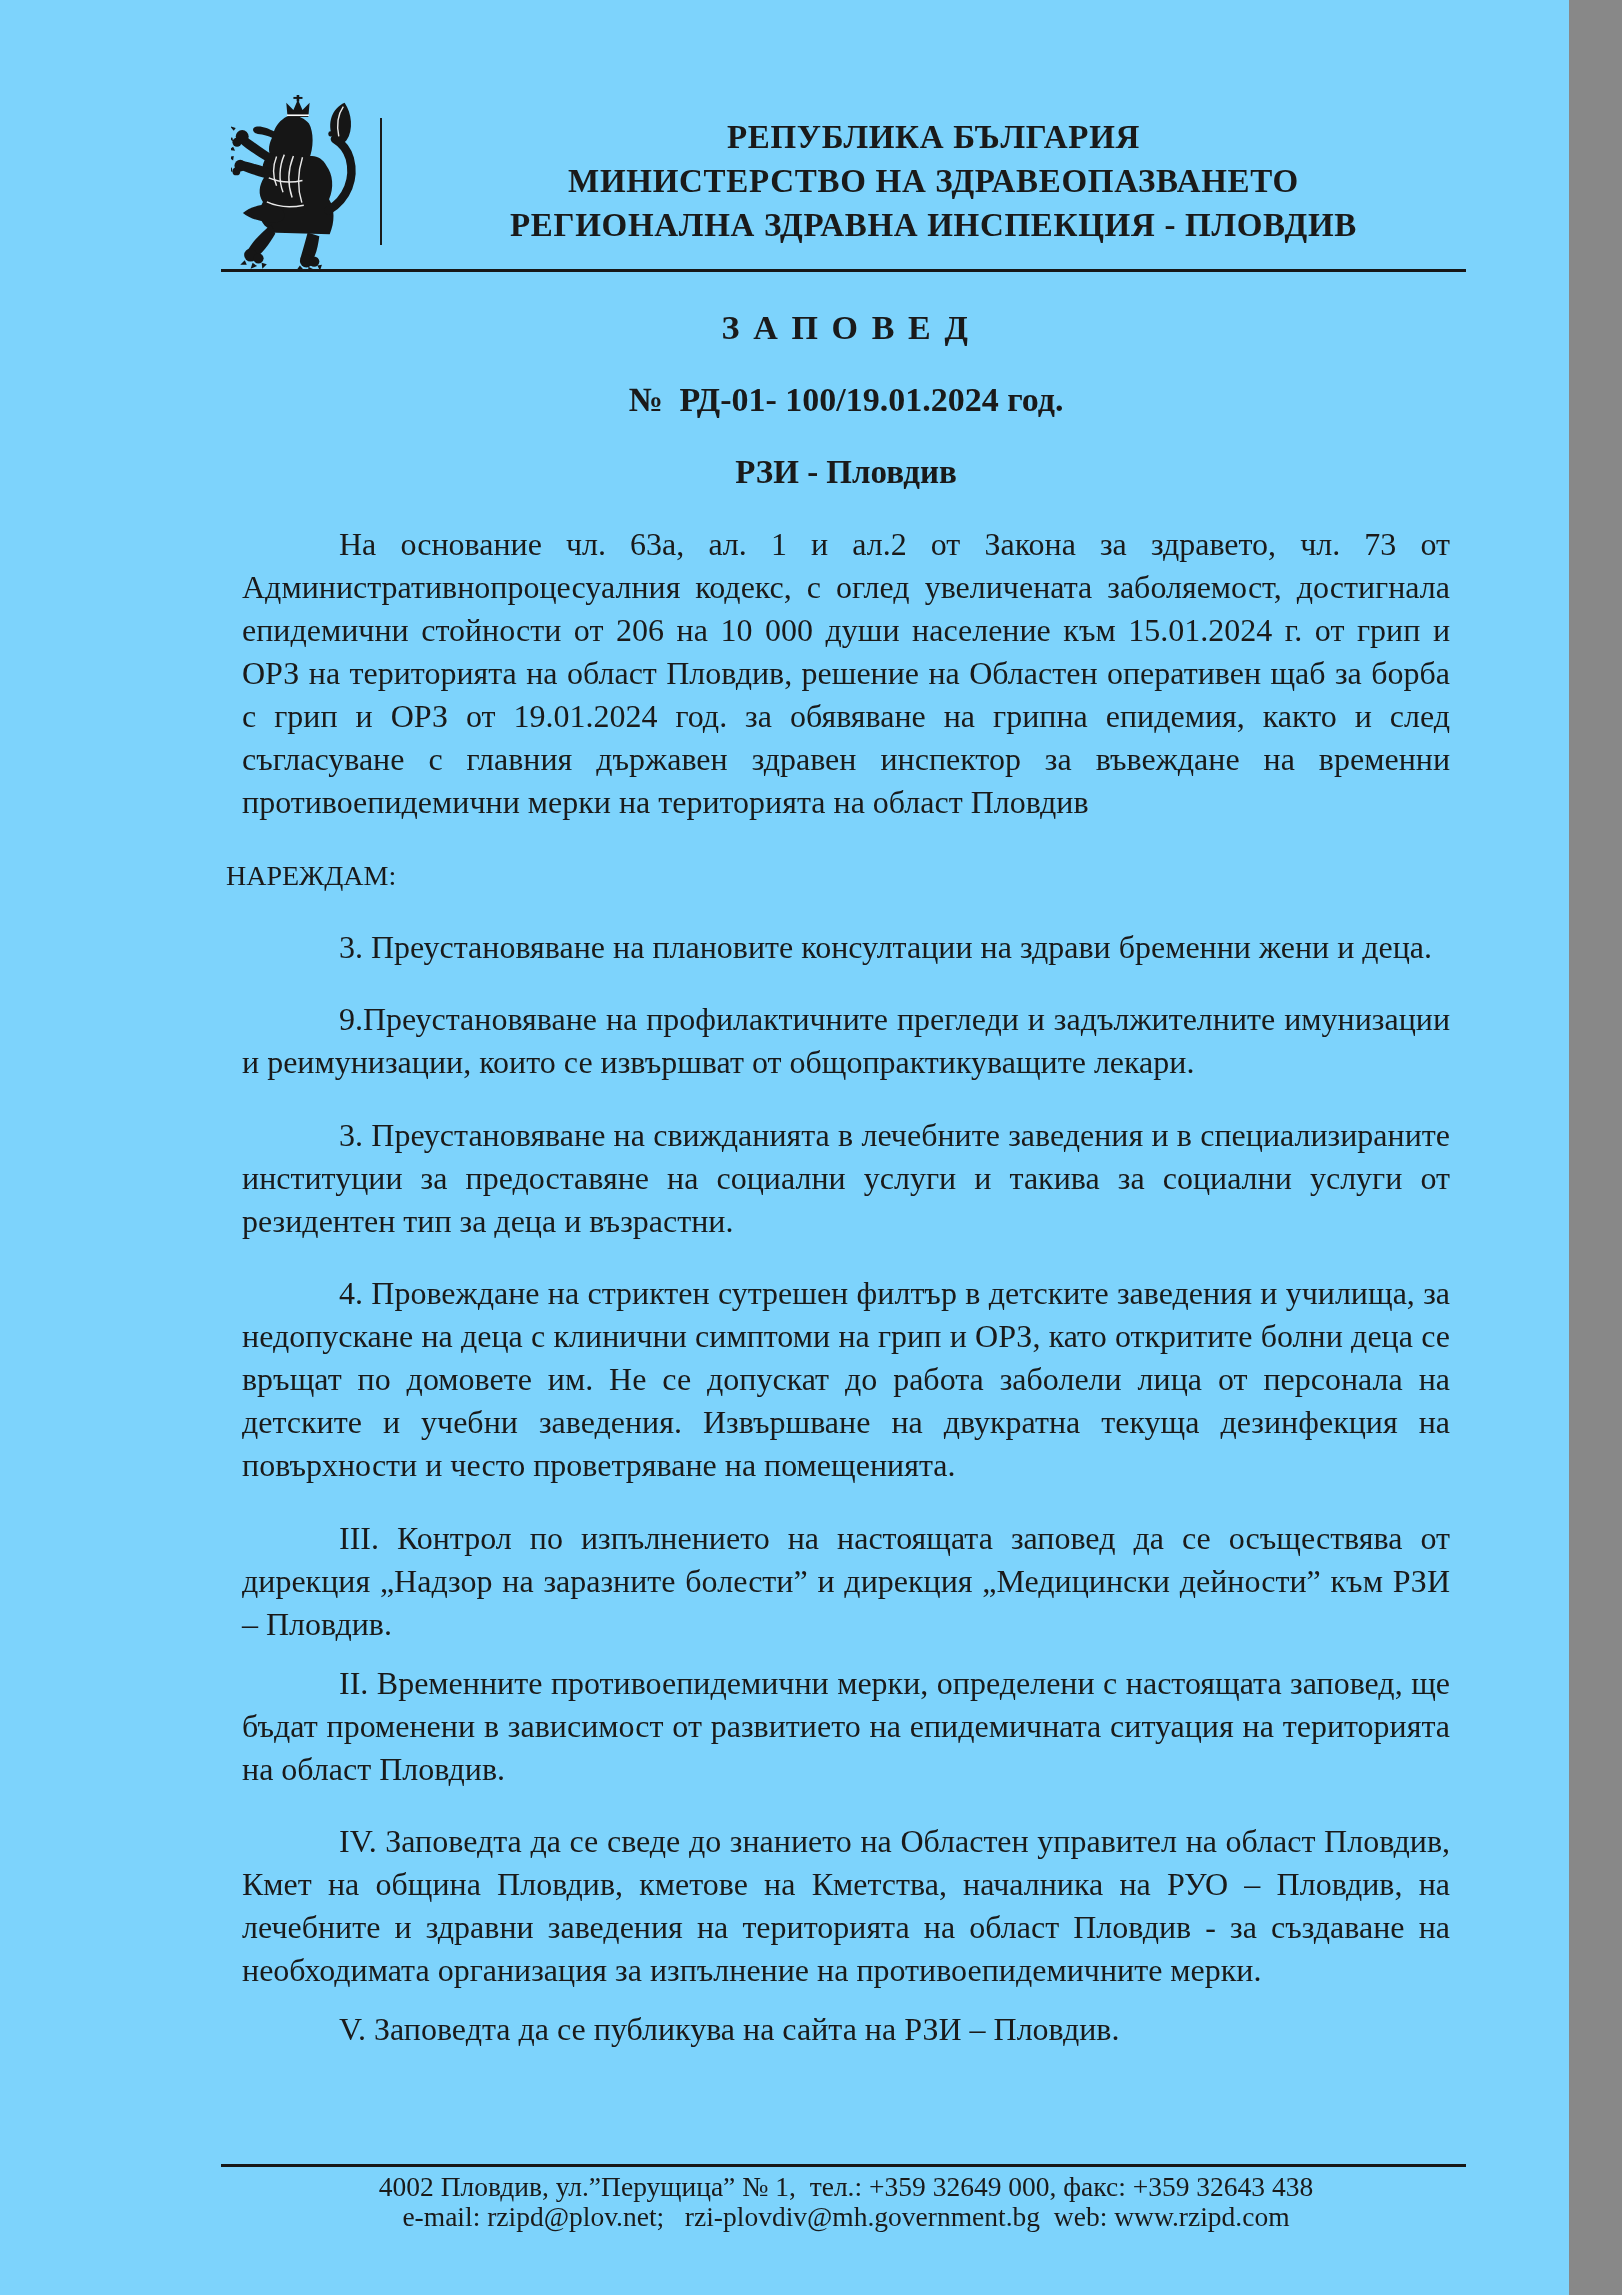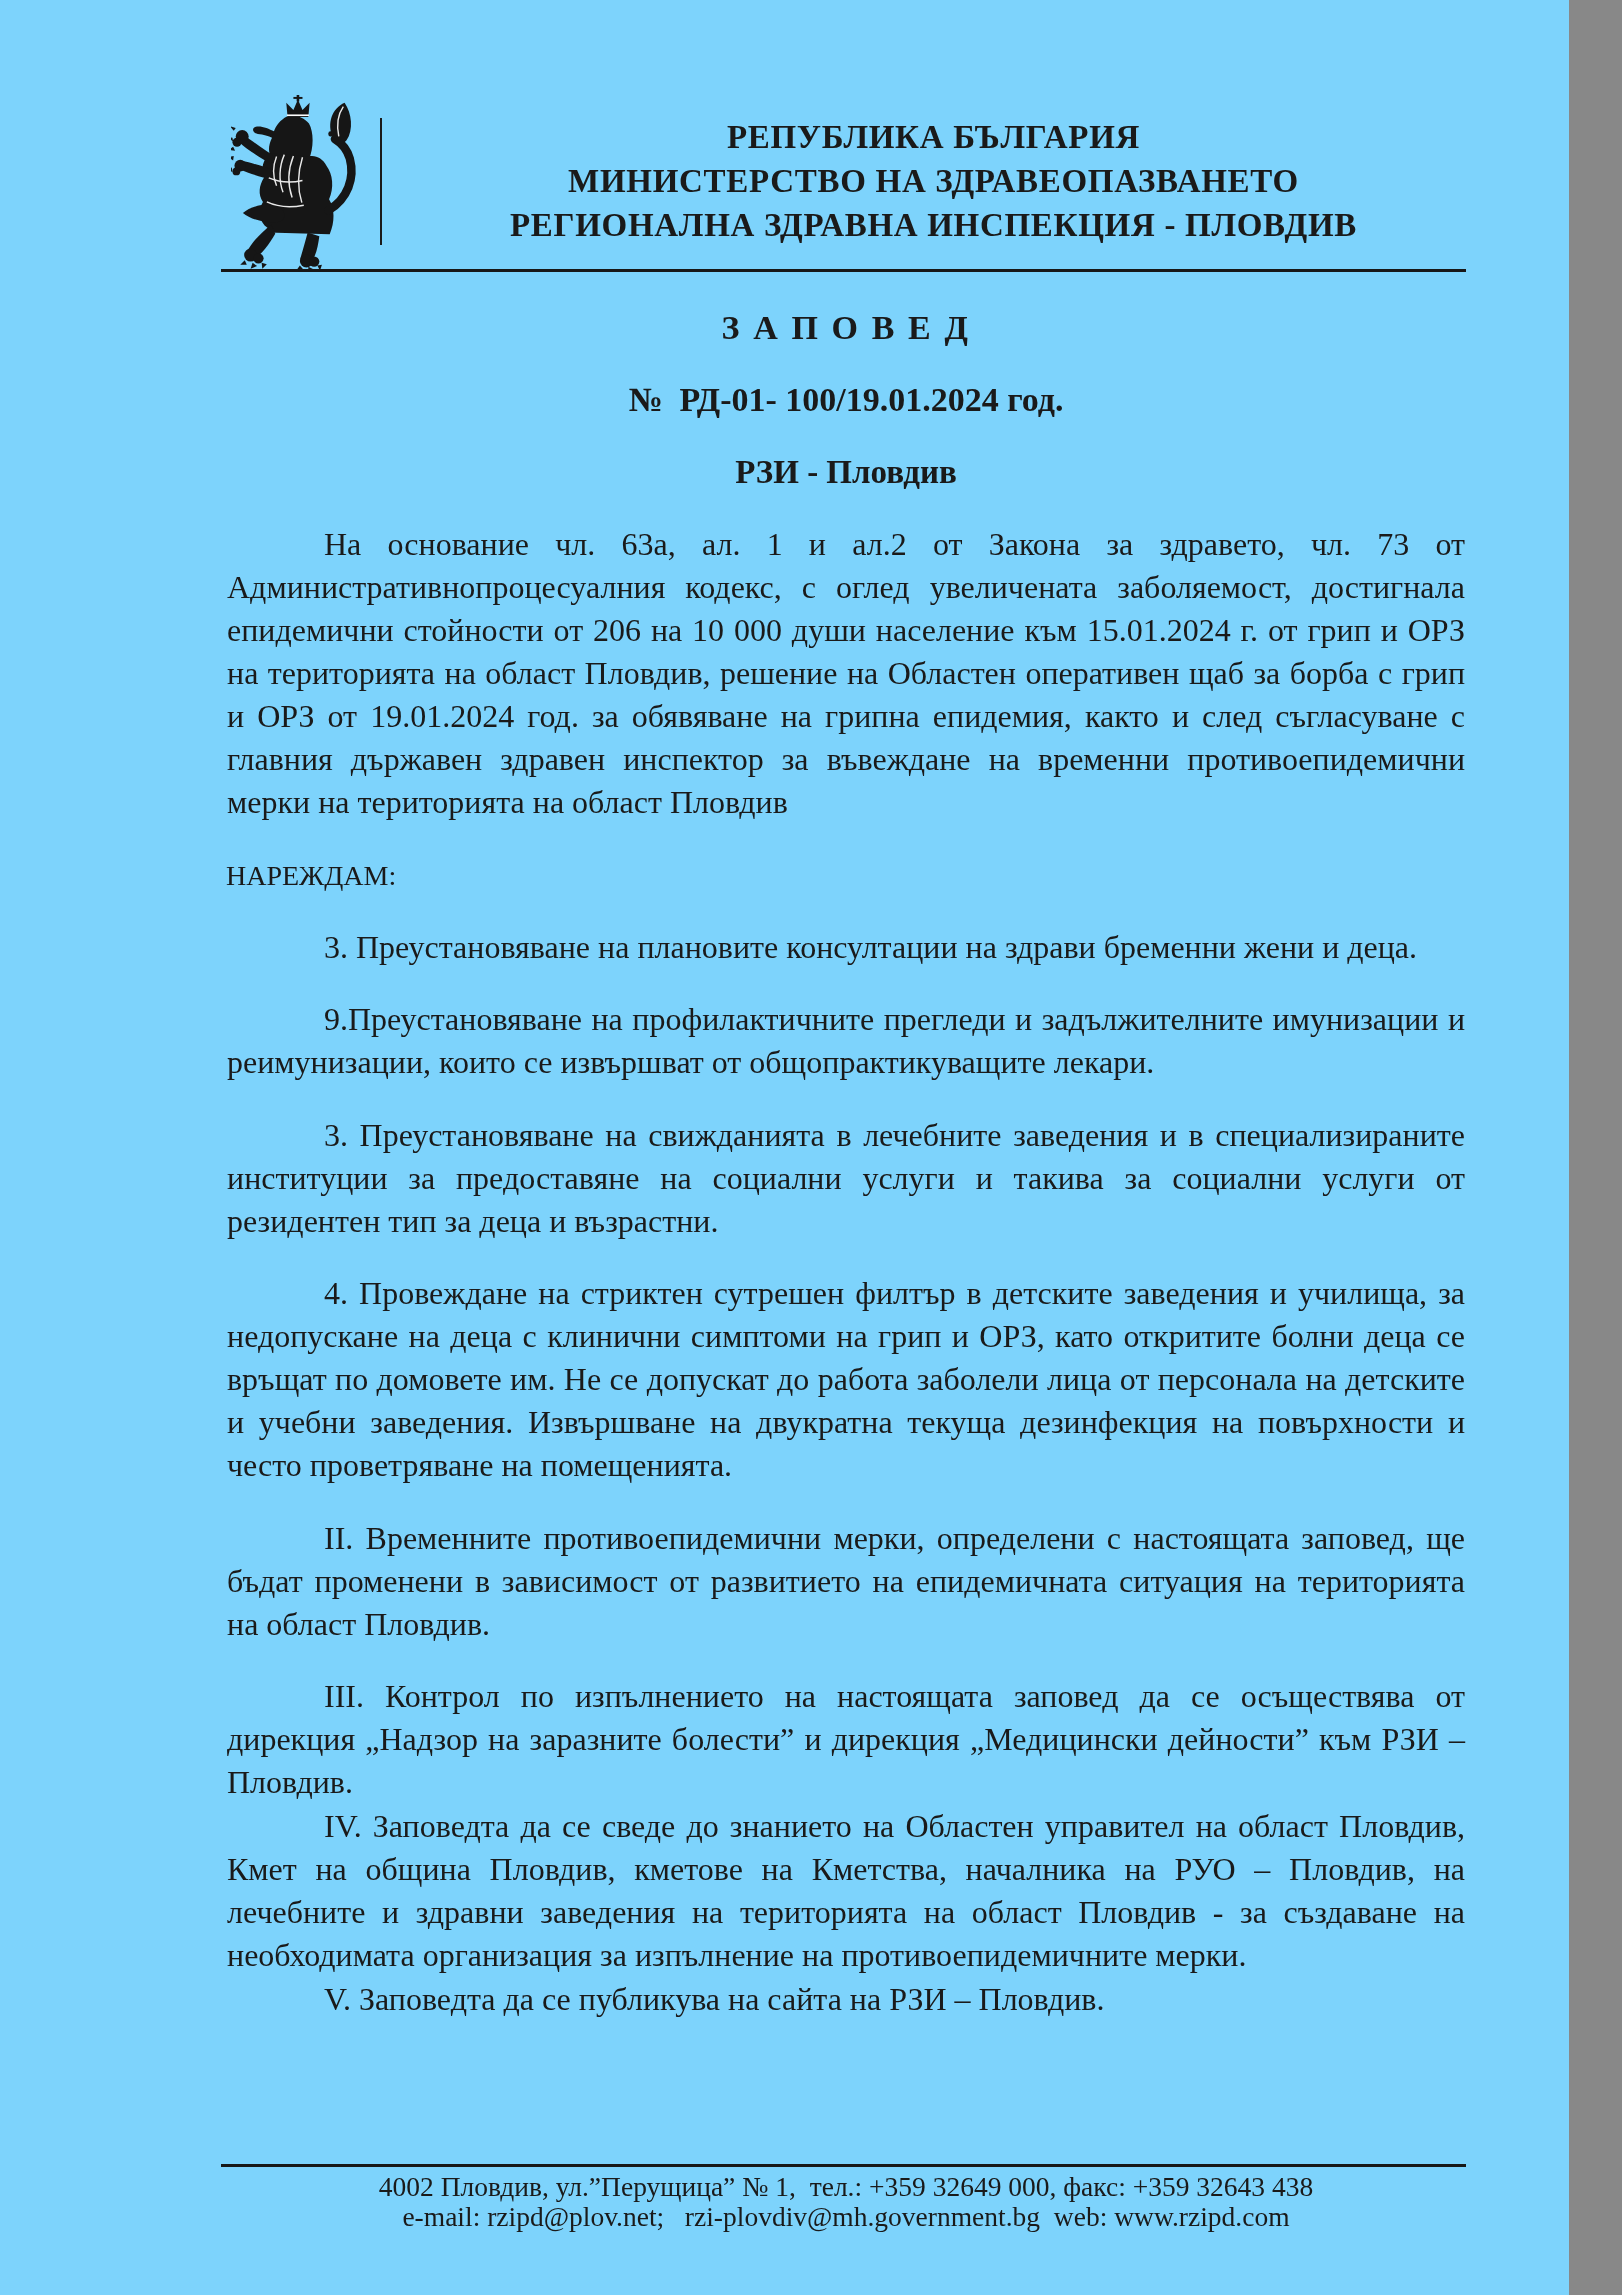--- a/index.html
+++ b/index.html
@@ -61,21 +61,21 @@
   }
   .title-line {
     text-align: center;
     font-weight: bold;
     margin: 0 0 29.4px 0;
   }
   .title-order { font-size: 34px; letter-spacing: 2.6px; }
   .title-number { font-size: 34px; }
   .title-issuer { font-size: 33px; }
   .para {
-    margin: 1px;
+    margin: 16px;
     text-indent: 97px;
     text-align: justify;
   }
   .gap { margin-bottom: 29.4px; }
   .order-heading {
     text-align: left;
     font-weight: normal;
     font-size: 28px;
     margin: 0 0 29.4px 0;
   }
@@ -185,22 +185,22 @@
     <p class="title-line title-issuer">РЗИ - Пловдив</p>
 
     <p class="para gap">На основание чл. 63а, ал. 1 и ал.2 от Закона за здравето, чл. 73 от Административнопроцесуалния кодекс, с оглед увеличената заболяемост, достигнала епидемични стойности от 206 на 10 000 души население към 15.01.2024 г. от грип и ОРЗ на територията на област Пловдив, решение на Областен оперативен щаб за борба с грип и ОРЗ от 19.01.2024 год. за обявяване на грипна епидемия, както и след съгласуване с главния държавен здравен инспектор за въвеждане на временни противоепидемични мерки на територията на област Пловдив</p>
 
     <p class="order-heading">НАРЕЖДАМ:</p>
 
     <p class="para gap">3. Преустановяване на плановите консултации на здрави бременни жени и деца.</p>
     <p class="para gap">9.Преустановяване на профилактичните прегледи и задължителните имунизации и реимунизации, които се извършват от общопрактикуващите лекари.</p>
     <p class="para gap">3. Преустановяване на свижданията в лечебните заведения и в специализираните институции за предоставяне на социални услуги и такива за социални услуги от резидентен тип за деца и възрастни.</p>
     <p class="para gap">4. Провеждане на стриктен сутрешен филтър в детските заведения и училища, за недопускане на деца с клинични симптоми на грип и ОРЗ, като откритите болни деца се връщат по домовете им. Не се допускат до работа заболели лица от персонала на детските и учебни заведения. Извършване на двукратна текуща дезинфекция на повърхности и често проветряване на помещенията.</p>
+    <p class="para">III. Контрол по изпълнението на настоящата заповед да се осъществява от дирекция „Надзор на заразните болести” и дирекция „Медицински дейности” към РЗИ – Пловдив.</p>
     <p class="para gap">II. Временните противоепидемични мерки, определени с настоящата заповед, ще бъдат променени в зависимост от развитието на епидемичната ситуация на територията на област Пловдив.</p>
-    <p class="para">III. Контрол по изпълнението на настоящата заповед да се осъществява от дирекция „Надзор на заразните болести” и дирекция „Медицински дейности” към РЗИ – Пловдив.</p>
     <p class="para">IV. Заповедта да се сведе до знанието на Областен управител на област Пловдив, Кмет на община Пловдив, кметове на Кметства, началника на РУО – Пловдив, на лечебните и здравни заведения на територията на област Пловдив - за създаване на необходимата организация за изпълнение на противоепидемичните мерки.</p>
     <p class="para">V. Заповедта да се публикува на сайта на РЗИ – Пловдив.</p>
   </div>
 
   <div class="footer-rule"></div>
 
   <div class="footer-text">
     <div>4002 Пловдив, ул.”Перущица” № 1,&nbsp; тел.: +359 32649 000, факс: +359 32643 438</div>
     <div>e-mail: rzipd@plov.net;&nbsp;&nbsp; rzi-plovdiv@mh.government.bg&nbsp; web: www.rzipd.com</div>
   </div>

